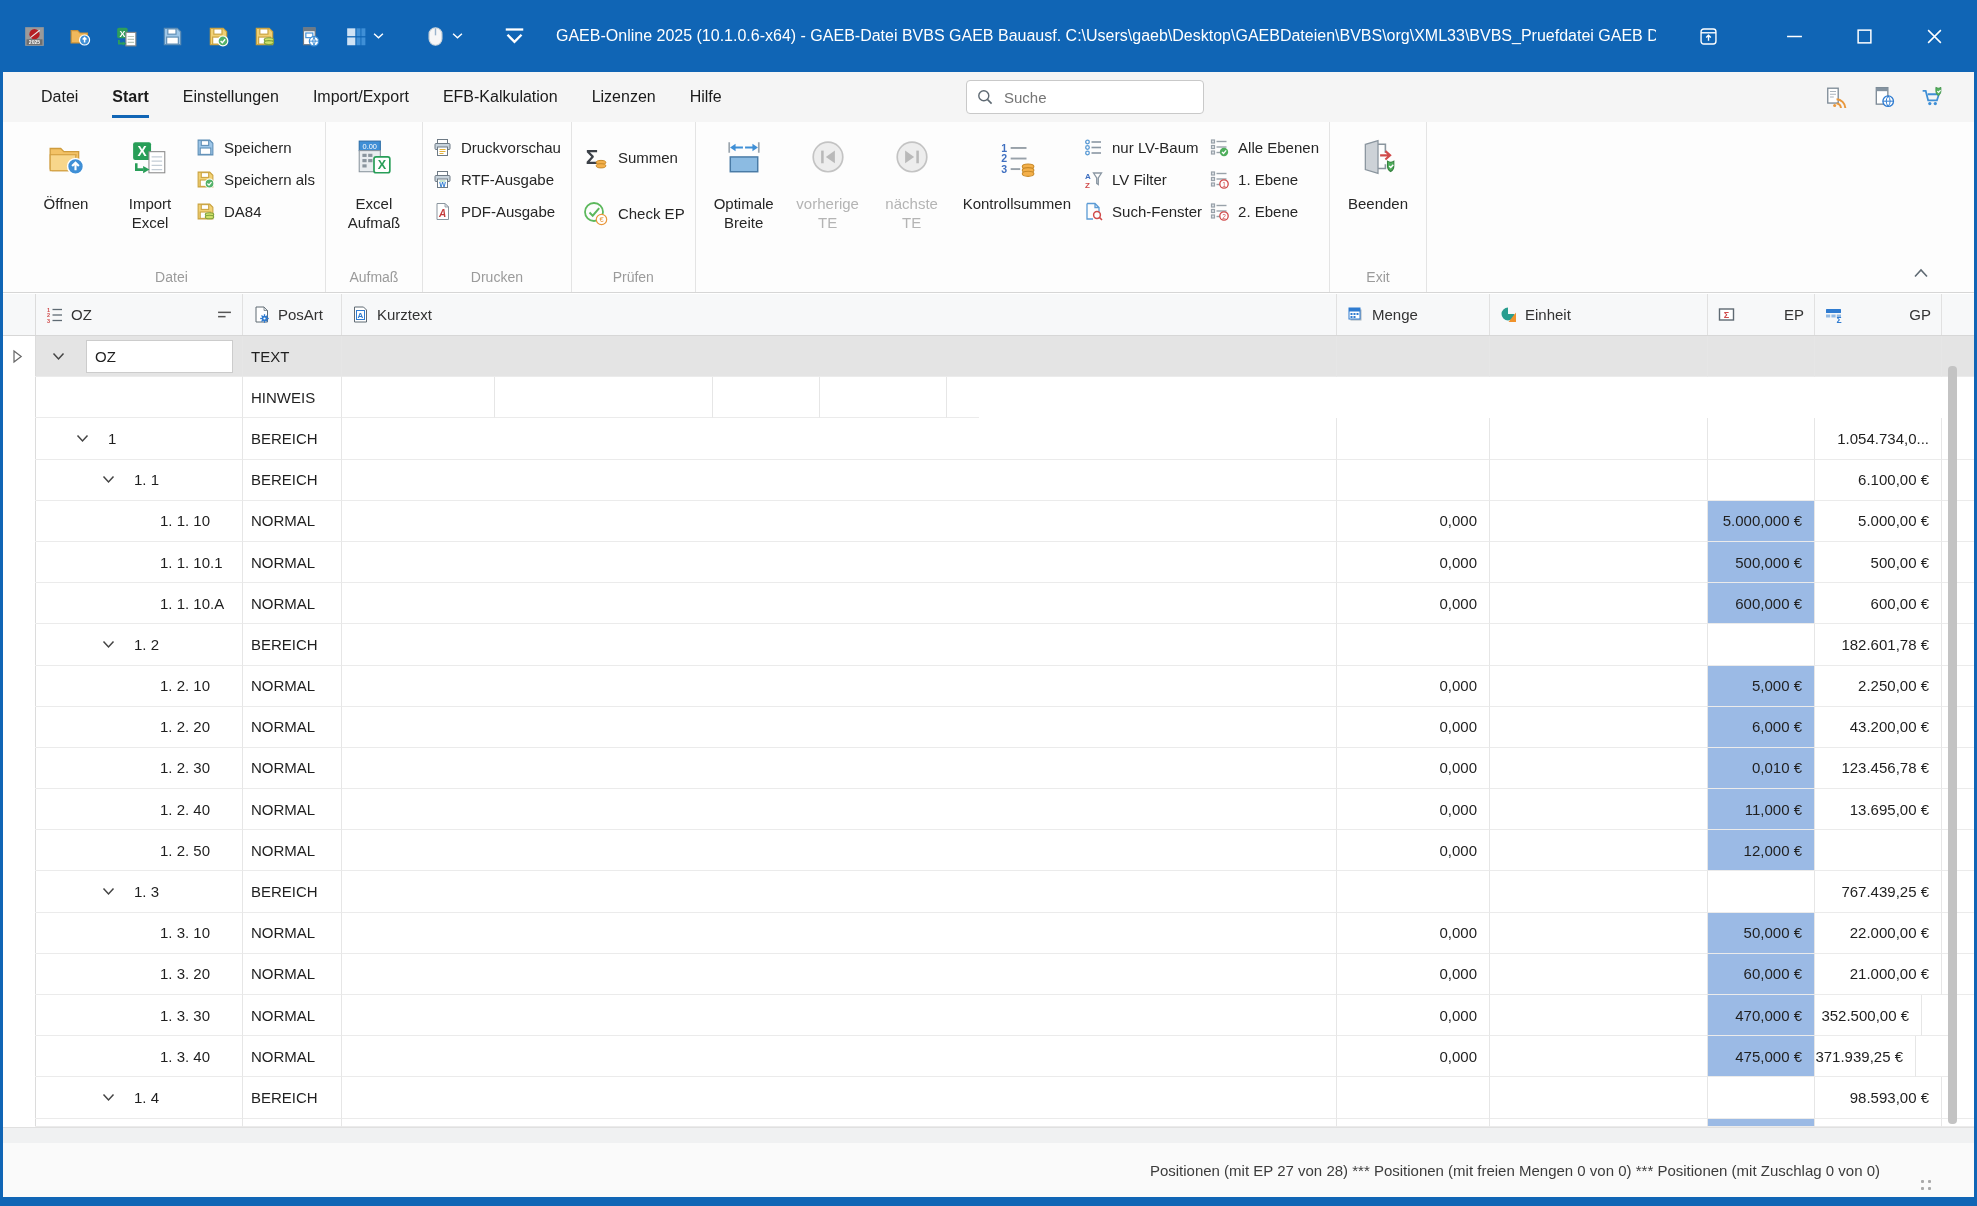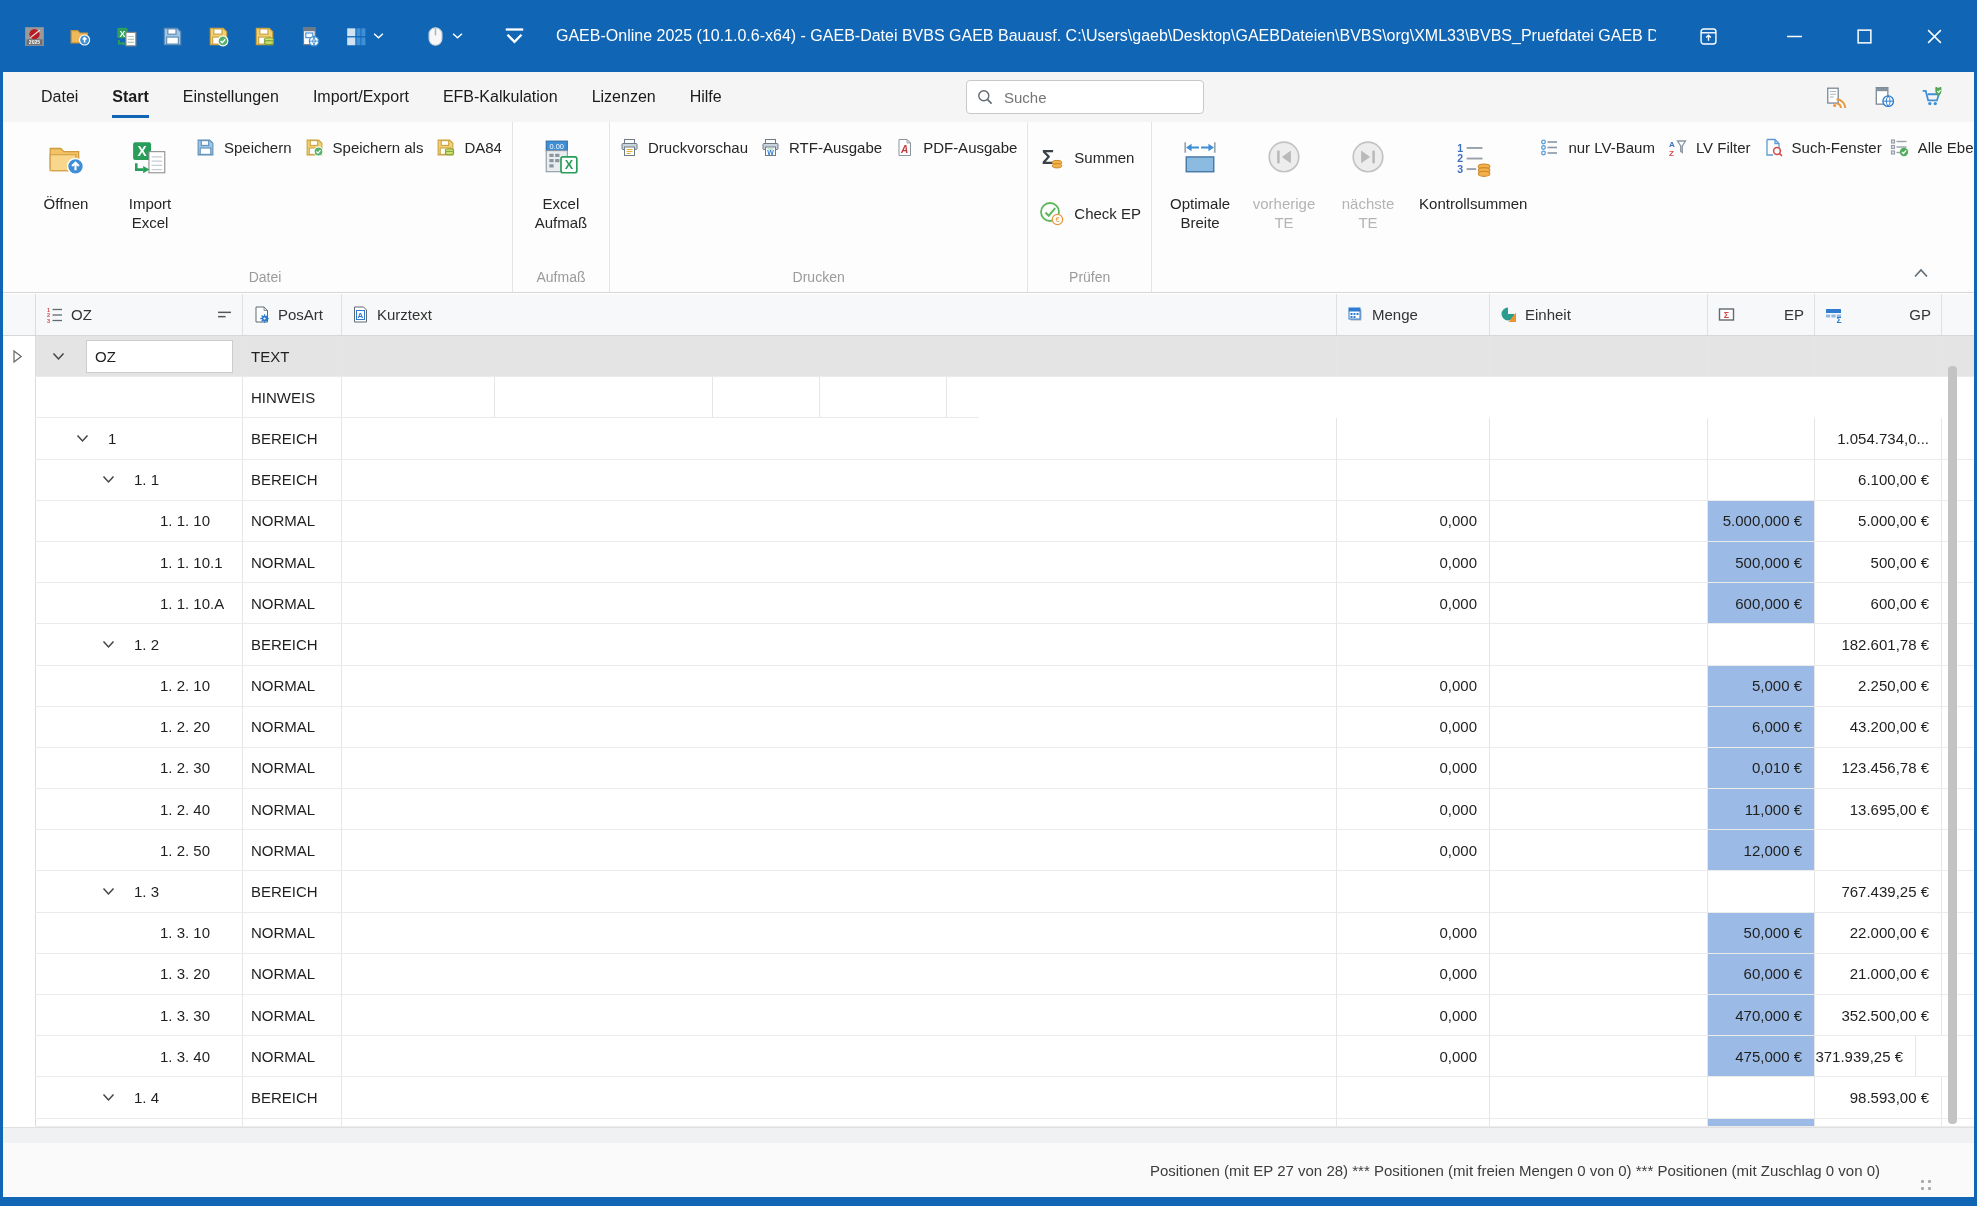--- a/index.html
+++ b/index.html
@@ -39,21 +39,21 @@
   
   .ribbon{position:absolute;top:122px;left:0;width:100%;height:171px;background:#fdfdfd;border-bottom:1px solid #d6d6d6;box-sizing:border-box}
   .rgroups{display:flex;height:100%;padding-left:18px}
   .rgroup{position:relative;display:flex;align-items:flex-start;gap:8px;padding:8px 10px 24px;border-right:1px solid #e4e4e4}
   .rgroup-label{position:absolute;bottom:7px;left:0;right:0;text-align:center;font-size:14px;color:#9b9b9b;white-space:nowrap}
   .rbig{min-width:66px;display:flex;flex-direction:column;align-items:center;padding:4px 5px 0;cursor:default}
   .rbig .ricon{height:48px;display:flex;align-items:center}
   .rbig .ricon svg{width:38px;height:38px}
   .rbig .rlabel{margin-top:12px;font-size:15px;color:#262626;text-align:center;line-height:19px;white-space:nowrap}
   .rbig.disabled .rlabel{color:#b4b4b4}
-  .rstack{display:flex;flex-direction:row;gap:13px;padding-top:8px}
+  .rstack{display:flex;flex-direction:column;gap:13px;padding-top:8px}
   .rsmall{display:flex;align-items:center;gap:9px;font-size:15px;color:#262626;white-space:nowrap;cursor:default}
   .rsmall svg{width:19px;height:19px;flex:none}
   .rmedstack{display:flex;flex-direction:column;gap:30px;padding-top:14px}
   .rmed{display:flex;align-items:center;gap:10px;font-size:15px;color:#262626;white-space:nowrap;cursor:default}
   .rmed svg{width:26px;height:26px}
   .ribbon-collapse{position:absolute;right:46px;bottom:12px;width:18px;height:12px;cursor:default}
   .ribbon-collapse svg{width:16px;height:10px}
 
   
   .grid{position:absolute;top:294px;left:0;width:1974px}
@@ -977,21 +977,21 @@
     <div class="tcell gut" style="width:36px"></div>
     <div class="tcell" style="width:207px">
             <span style="width:116px;flex:none"></span>
             <span>1. 3. 30</span>
           </div>
     <div class="tcell" style="width:99px">NORMAL</div>
     <div class="tcell" style="width:995px"></div>
     <div class="tcell num" style="width:153px">0,000</div>
     <div class="tcell" style="width:218px"></div>
     <div class="tcell num ephl" style="width:107px">470,000 €</div>
-    <div class="tcell num" style="width:127px">352.500,00 €</div>
+    <div class="tcell num" style="width:107px">352.500,00 €</div>
     <div class="tcell fill" style="width:32px"></div>
   </div>
         <div class="trow ">
     <div class="tcell gut" style="width:36px"></div>
     <div class="tcell" style="width:207px">
             <span style="width:116px;flex:none"></span>
             <span>1. 3. 40</span>
           </div>
     <div class="tcell" style="width:99px">NORMAL</div>
     <div class="tcell" style="width:995px"></div>

